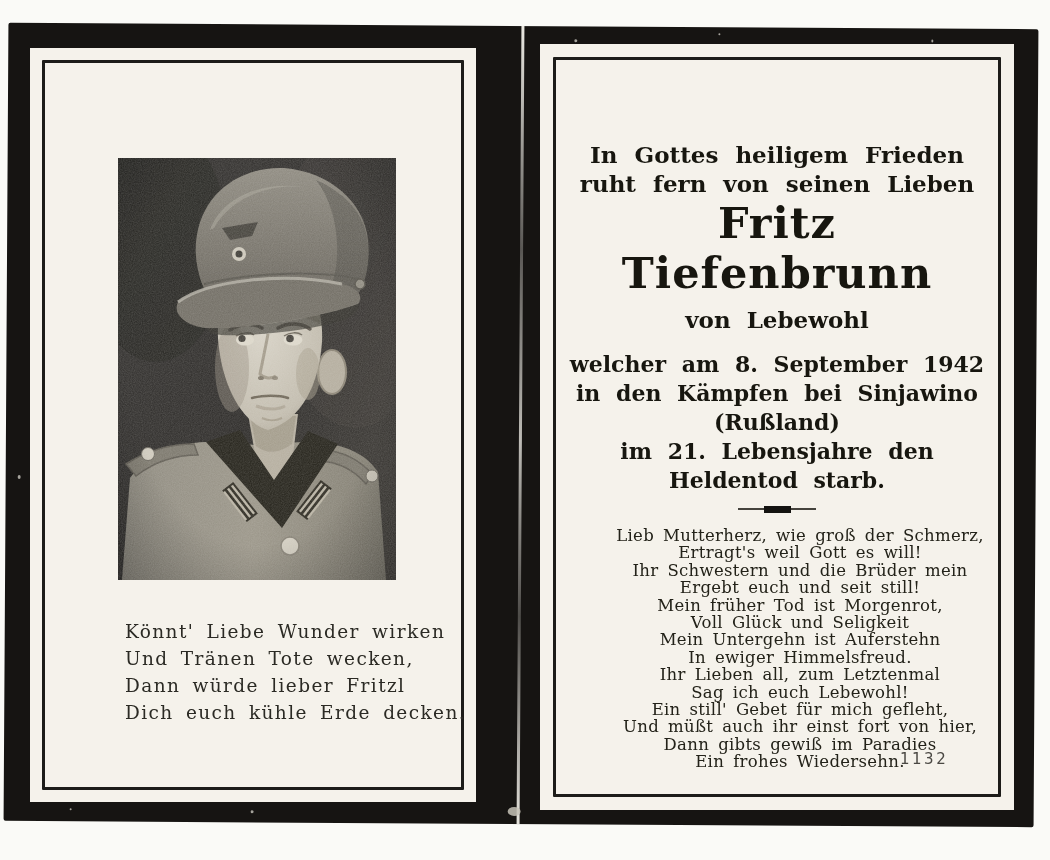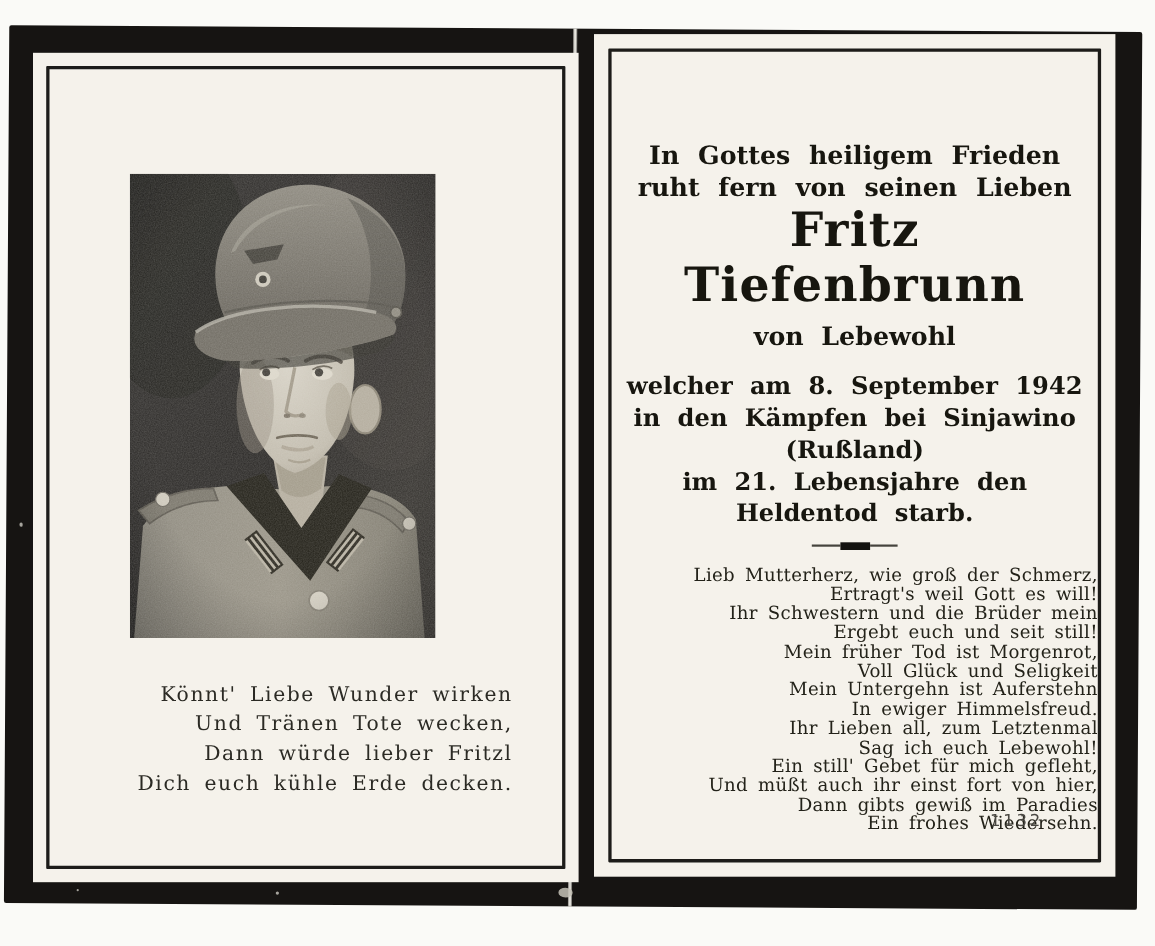--- a/index.html
+++ b/index.html
@@ -8,22 +8,22 @@
   
   .backdrop{position:absolute;left:6px;top:26px;width:1030px;height:798px;
             background:#161412;transform:rotate(0.35deg);border-radius:2px;}
   .speck{position:absolute;border-radius:50%;background:rgba(242,239,231,.65);}
   .crease{position:absolute;top:0;bottom:0;width:2.5px;filter:blur(.3px);
           background:linear-gradient(180deg,rgba(246,244,237,.95),rgba(246,244,237,.30) 28%,
             rgba(246,244,237,.75) 52%,rgba(246,244,237,.25) 74%,rgba(246,244,237,.92));}
   .blob{position:absolute;width:13px;height:9px;border-radius:50%;background:rgba(198,194,183,.85);}
 
   .card{position:absolute;background:#f5f2eb;}
-  .card-left{left:30px;top:48px;width:496px;height:754px;text-align:right;}
-  .card-right{left:540px;top:31px;width:474px;height:766px;}
+  .card-left{left:30px;top:48px;width:446px;height:754px;}
+  .card-right{left:540px;top:44px;width:474px;height:766px;}
   .frame{position:absolute;border:3px solid #1d1c19;border-radius:1px;pointer-events:none;}
   .frame-l{inset:12px;}
   .frame-r{inset:13px;}
 
   
   .photo{position:absolute;left:88px;top:110px;width:278px;height:422px;overflow:hidden;}
   .photo svg{display:block;}
   .verse{position:absolute;left:95px;top:570px;color:#2b2a24;font-size:18.5px;
          line-height:27px;letter-spacing:1.4px;word-spacing:5px;white-space:nowrap;}
 
@@ -32,21 +32,21 @@
   .frak{font-weight:bold;}
   .intro{margin-top:96px;font-size:23px;line-height:29px;word-spacing:9px;}
   .name{margin-top:0;font-size:43px;line-height:50px;font-weight:bold;letter-spacing:1px;
         word-spacing:10px;}
   .origin{margin-top:8px;font-size:23px;line-height:28px;word-spacing:8px;}
   .rank{margin-top:2px;font-size:23px;line-height:28px;word-spacing:8px;}
   .death{margin-top:16px;font-size:22px;line-height:29px;word-spacing:8px;}
   .divider{margin:10px auto 0;width:78px;height:8px;display:flex;align-items:center;}
   .divider .dl{flex:1;height:1.5px;background:#45433d;}
   .divider .db{width:27px;height:7px;background:#141310;}
-  .poem{margin-top:14px;text-align:right;padding-left:46px;font-size:16.5px;line-height:17.4px;
+  .poem{margin-top:14px;text-align:center;padding-left:46px;font-size:16.5px;line-height:17.4px;
         letter-spacing:.3px;word-spacing:3.5px;color:#232219;white-space:nowrap;}
   .printnum{position:absolute;left:360px;top:706px;font-size:15px;letter-spacing:2.5px;
             color:#4a4843;font-family:"DejaVu Sans", sans-serif;}
 </style>
 </head>
 <body>
 
 <div class="stage">
 
   <div class="backdrop">

